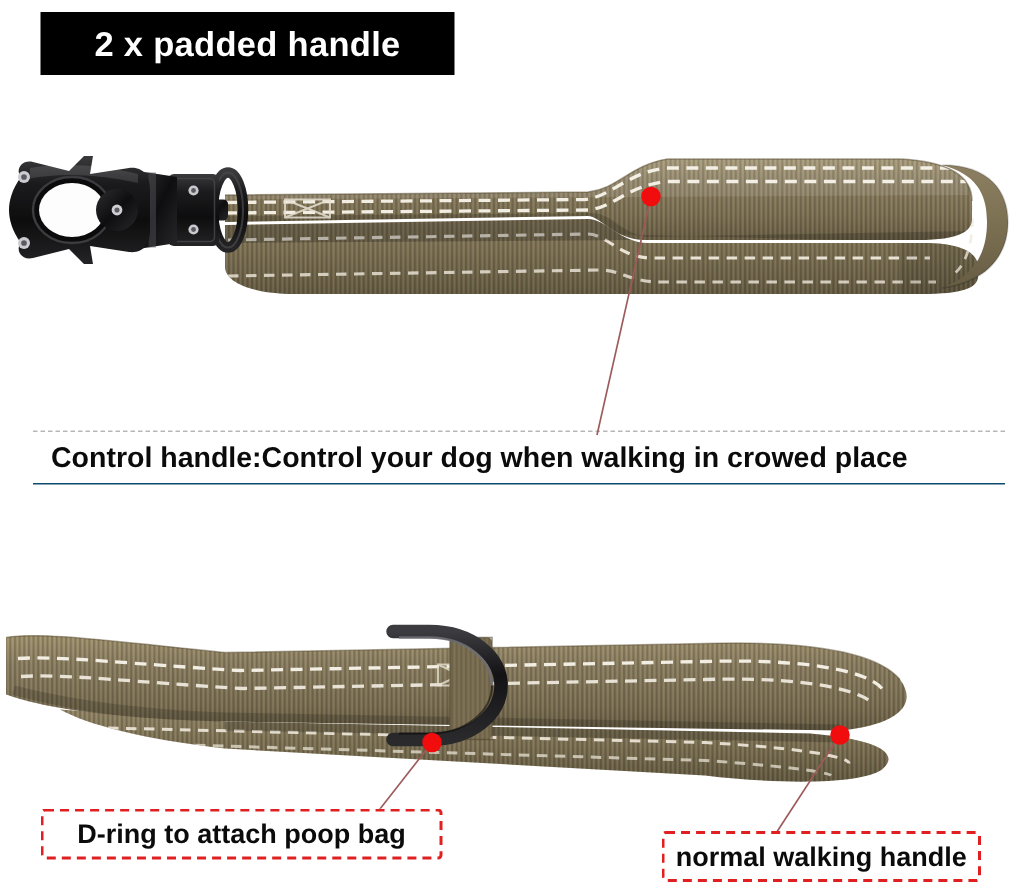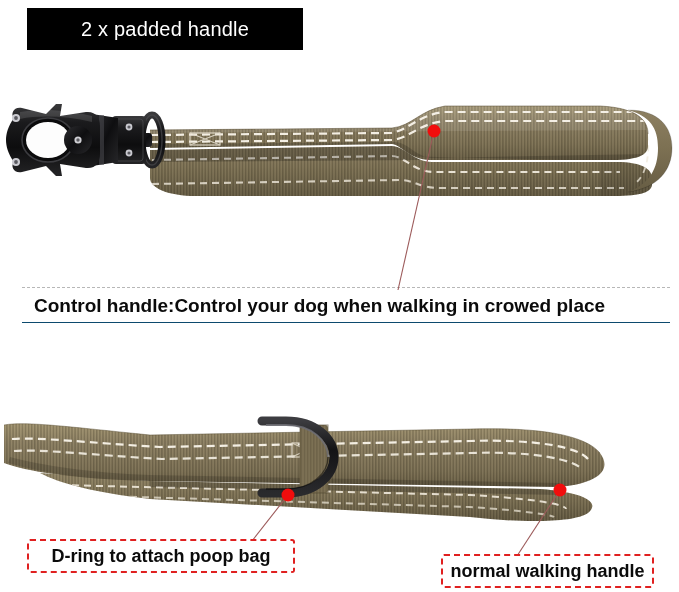--- a/index.html
+++ b/index.html
@@ -27,22 +27,22 @@
     top: 8px;
     width: 276px;
     height: 42px;
     background: #000000;
     display: flex;
     align-items: center;
     justify-content: center;
   }
   .title-banner .title-text {
     color: #ffffff;
-    font-size: 20px;
-    font-weight: normal;
+    font-size: 23px;
+    font-weight: bold;
     letter-spacing: 0.2px;
     line-height: 1;
     white-space: nowrap;
   }
 
   
   .caption-rule {
     position: absolute;
     left: 22px;
     top: 287px;

